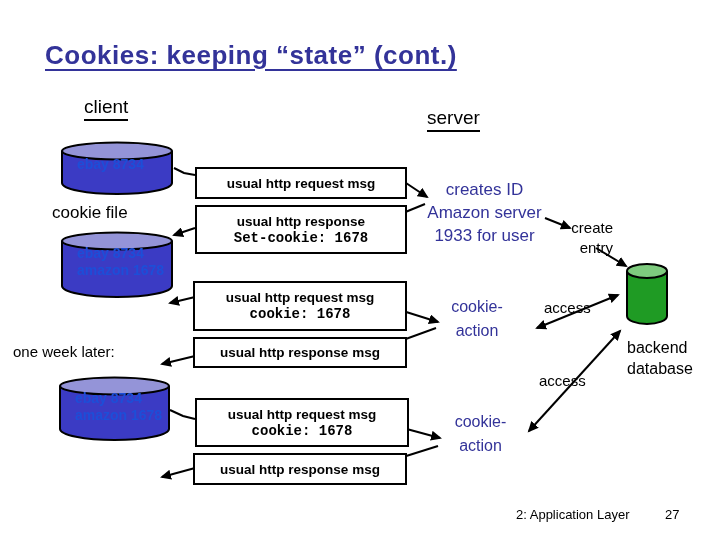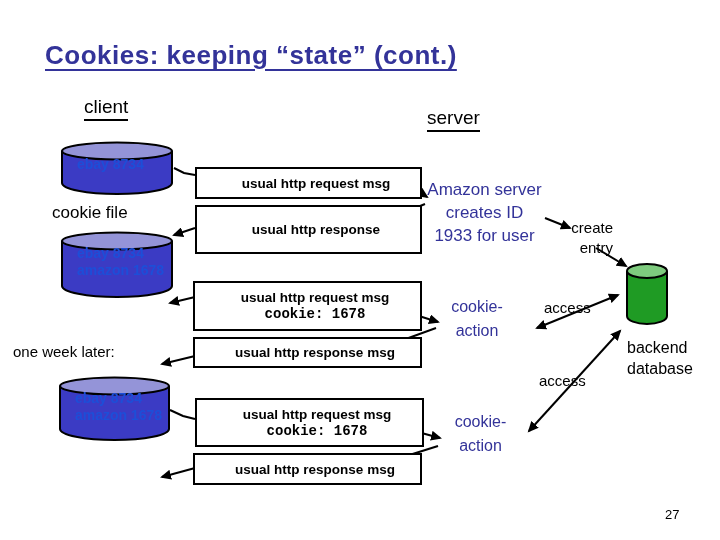--- a/index.html
+++ b/index.html
@@ -19,21 +19,21 @@
     font-size:19px; font-weight:400; color:#000;
     border-bottom:2px solid #000; padding-bottom:1px; z-index:3;
   }
   #client-label { left:84px; top:96px; }
   #server-label { left:427px; top:107px; }
 
   
   .msgbox {
     background:#fff; border:2px solid #000; z-index:2;
     display:flex; flex-direction:column; align-items:center; justify-content:center;
-    text-align:center; line-height:17px;padding-left:15px;
+    text-align:center; line-height:17px;
   }
   .msgbox .l1 { font-size:13.5px; font-weight:700; }
   .msgbox .l2 { font-family:"Liberation Mono", monospace; font-weight:700; font-size:14px; letter-spacing:0px; }
   #box-req1 { left:195px; top:167px; width:208px; height:28px; }
   #box-res1 { left:195px; top:205px; width:208px; height:45px; }
   #box-req2 { left:193px; top:281px; width:210px; height:46px; }
   #box-res2 { left:193px; top:337px; width:210px; height:27px; }
   #box-req3 { left:195px; top:398px; width:210px; height:45px; }
   #box-res3 { left:193px; top:453px; width:210px; height:28px; }
 
@@ -146,39 +146,40 @@
       <span>ebay 8734</span>
       <span>amazon 1678</span>
     </div>
   </div>
 
   <div class="abs msgbox" id="box-req1">
     <span class="l1">usual http request msg</span>
   </div>
   <div class="abs msgbox" id="box-res1">
     <span class="l1">usual http response</span>
+    <span class="l2">Set-cookie: 1678</span>
   </div>
   <div class="abs msgbox" id="box-req2">
     <span class="l1">usual http request msg</span>
     <span class="l2">cookie: 1678</span>
   </div>
   <div class="abs msgbox" id="box-res2">
     <span class="l1">usual http response msg</span>
   </div>
   <div class="abs msgbox" id="box-req3">
     <span class="l1">usual http request msg</span>
     <span class="l2">cookie: 1678</span>
   </div>
   <div class="abs msgbox" id="box-res3">
     <span class="l1">usual http response msg</span>
   </div>
 
   <div class="abs blue-note line-block" id="amazon-note">
+    <span>creates ID</span>
     <span>Amazon server</span>
-    <span>creates ID</span>
     <span>1933 for user</span>
   </div>
 
   <div class="abs note line-block" id="create-entry">
     <span>create</span>
     <span>entry</span>
   </div>
 
   <div class="abs blue-note line-block" id="cookie-action-1">
     <span>cookie-</span>
@@ -198,15 +199,16 @@
       <path d="M2 9 L2 54 A20 8 0 0 0 42 54 L42 9" fill="#1f9b24" stroke="#000" stroke-width="2"></path>
       <ellipse cx="22" cy="9" rx="20" ry="7" fill="#7ecb7e" stroke="#000" stroke-width="2"></ellipse>
     </svg>
   </div>
 
   <div class="abs note line-block" id="backend-db">
     <span>backend</span>
     <span>database</span>
   </div>
 
+  <div class="abs footer" id="footer-section">2: Application Layer</div>
   <div class="abs footer" id="footer-page">27</div>
 
 </div>
 
 </body></html>

